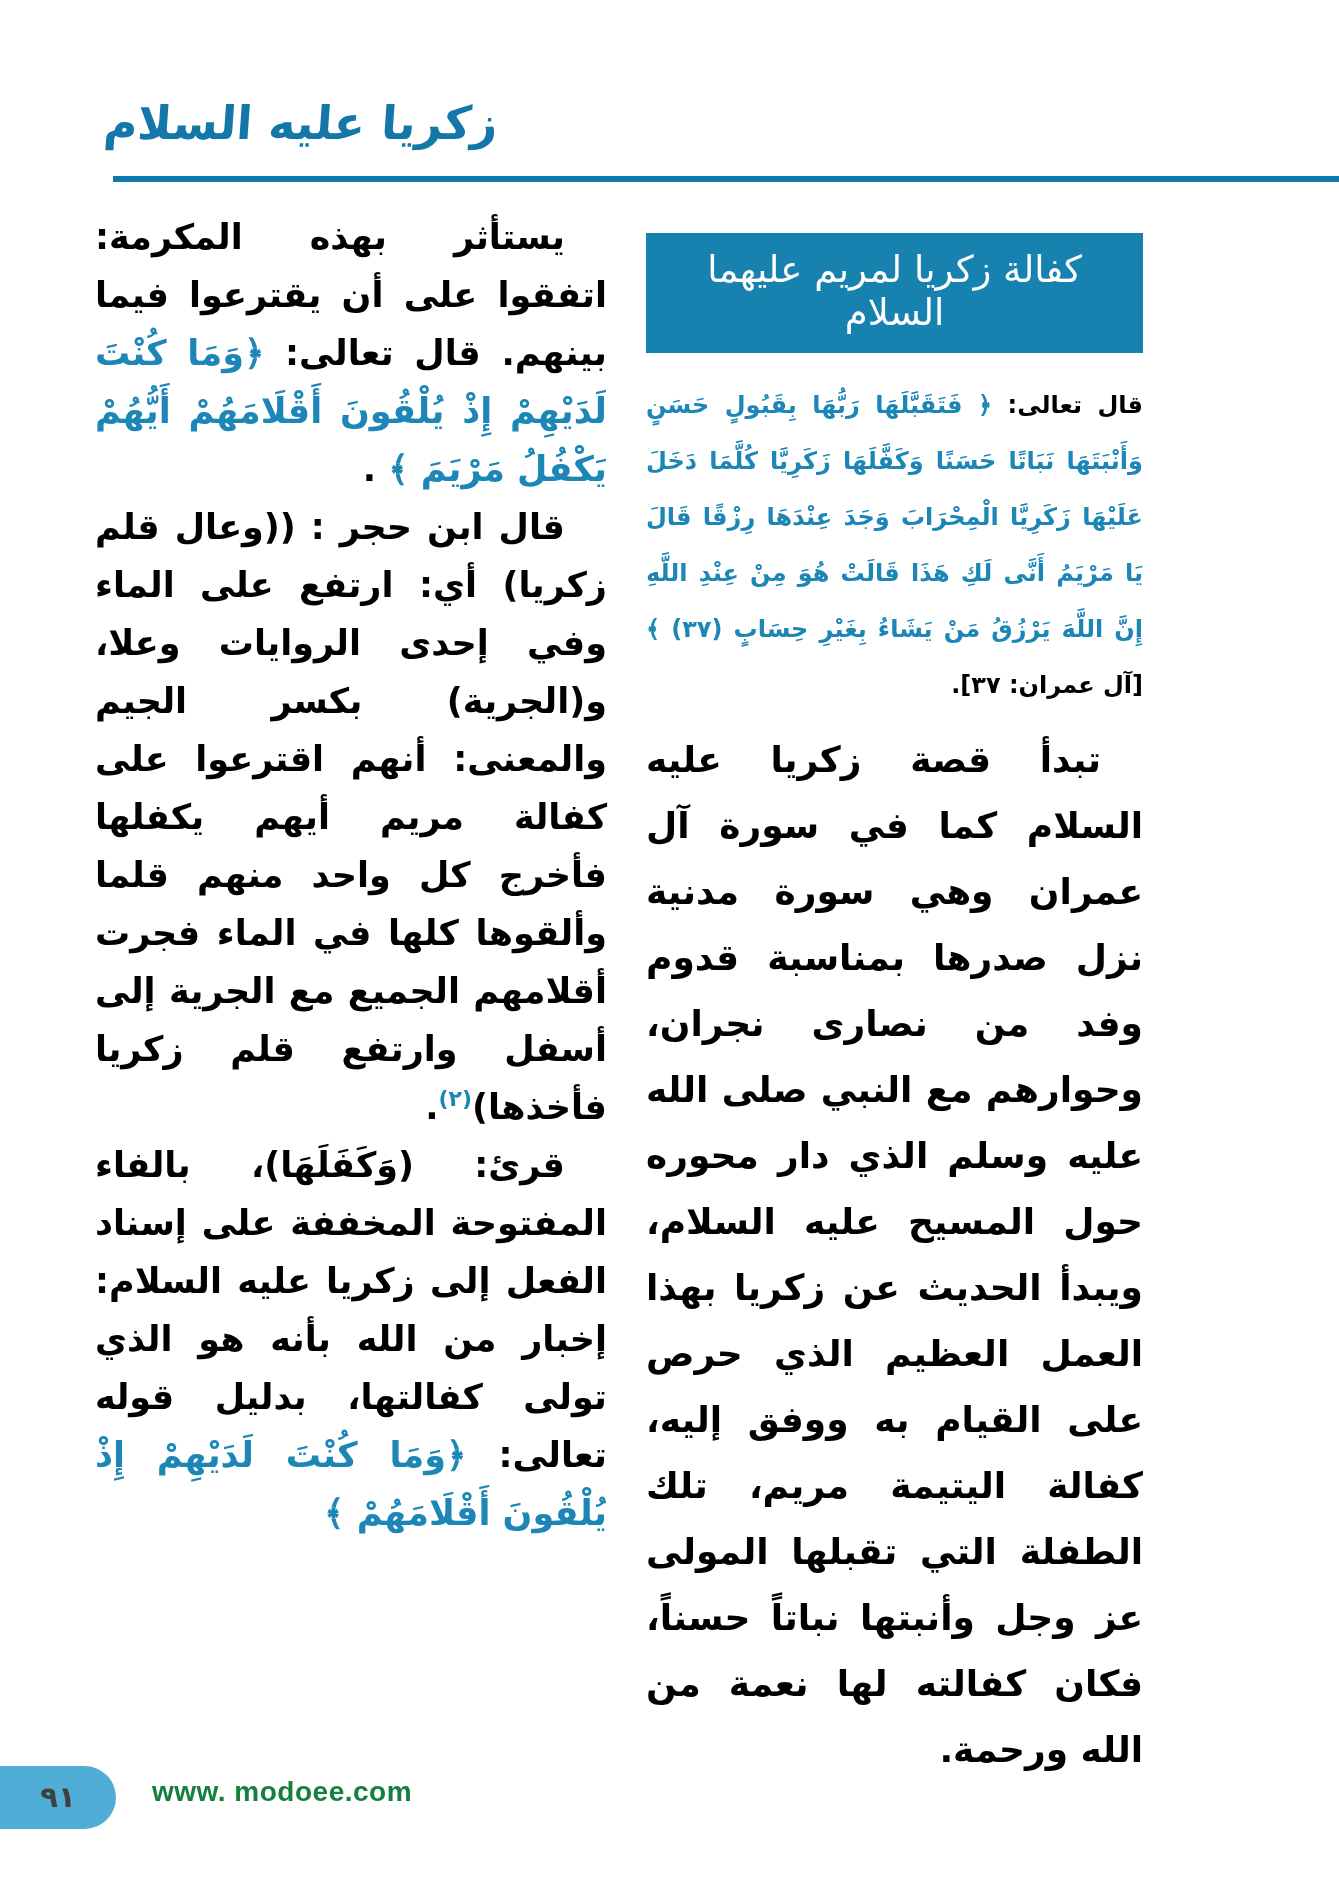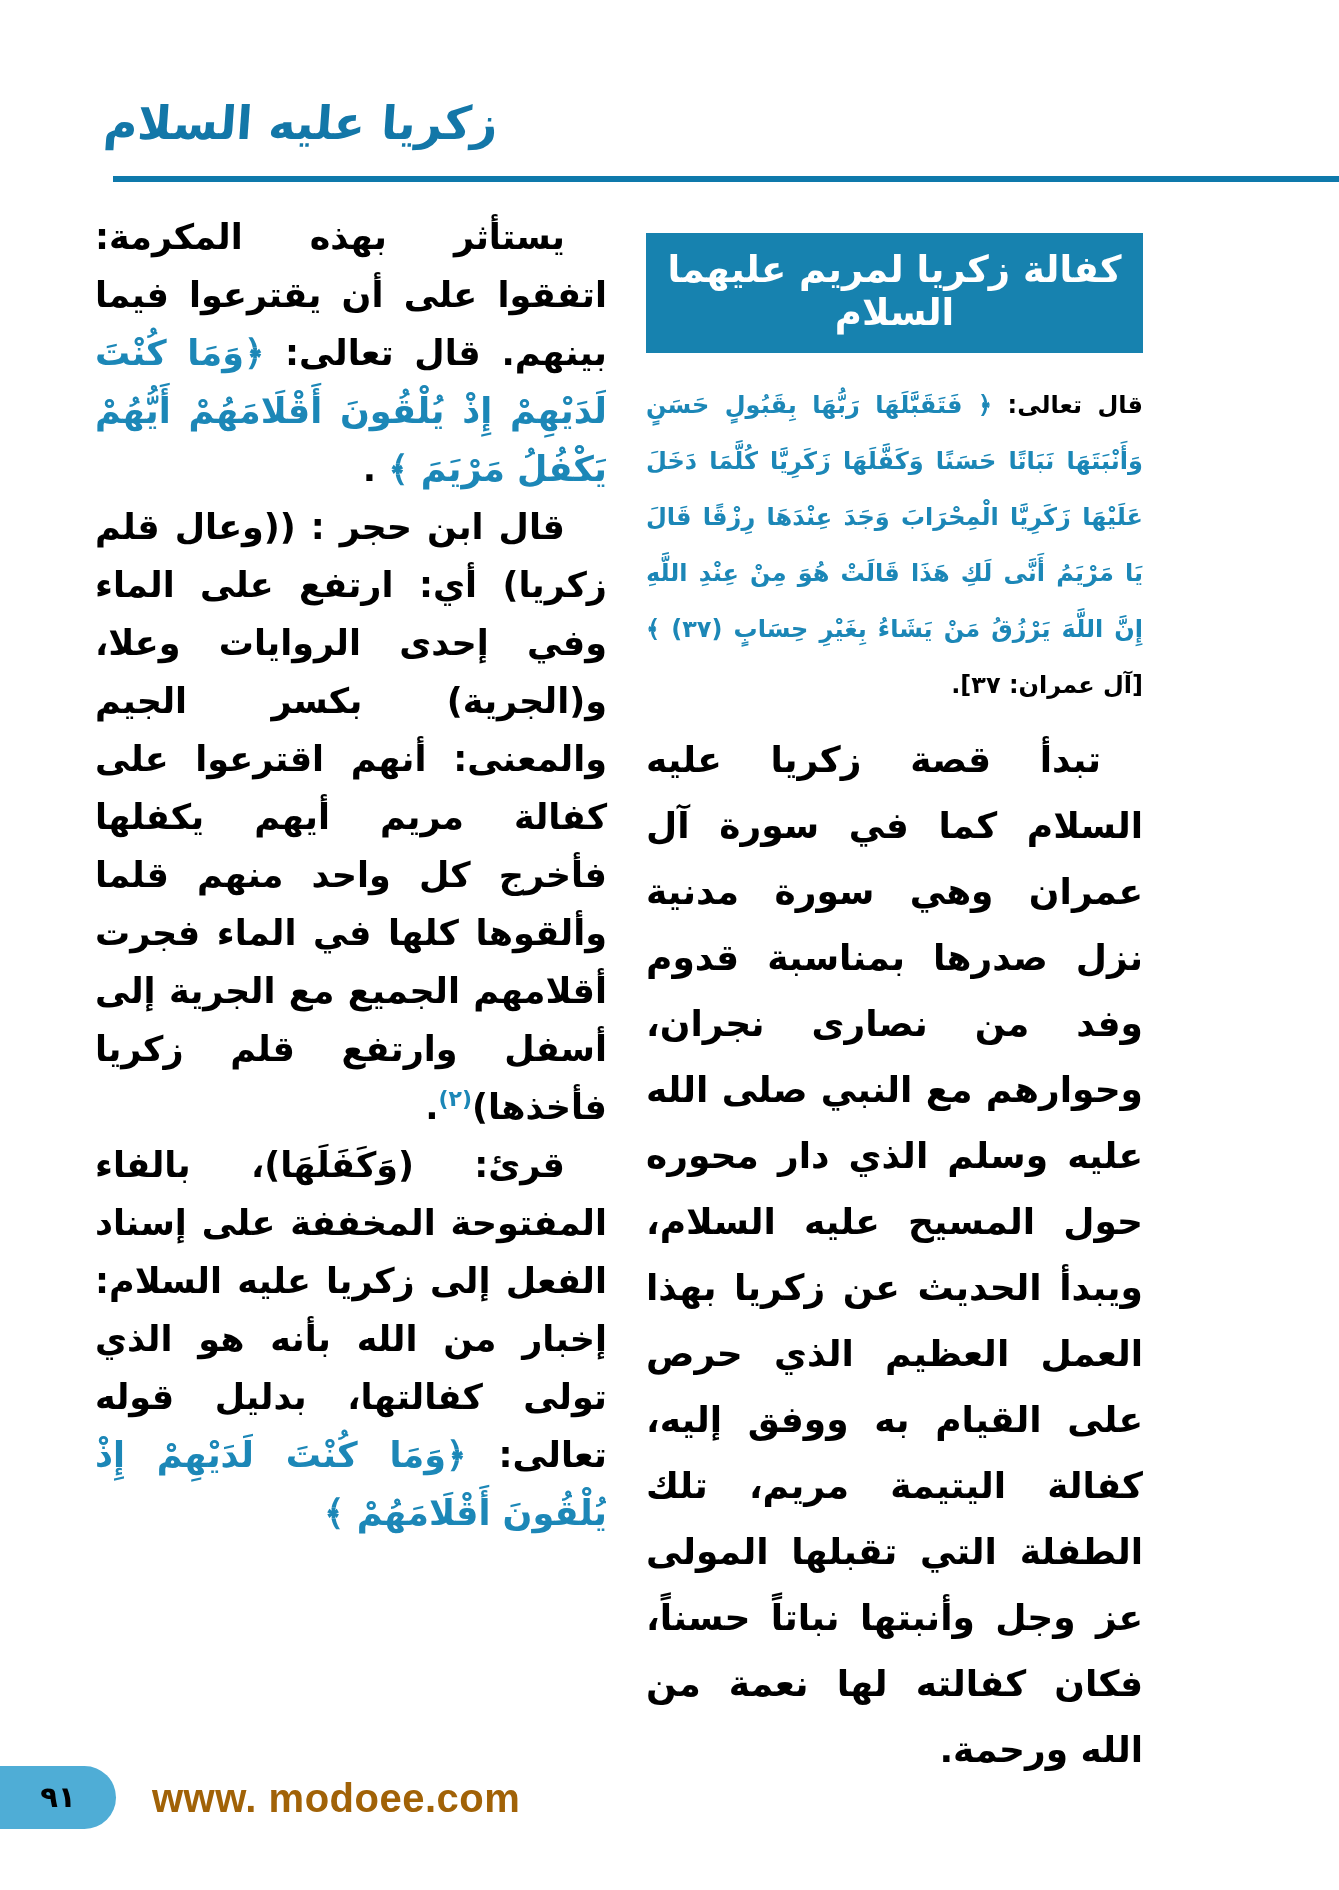--- a/index.html
+++ b/index.html
@@ -24,21 +24,21 @@
     position:absolute; top:176px; left:113px; right:0;
     height:6px; background:#0E79AB;
   }
   
   .col { position:absolute; }
   .col-right { top:233px; right:196px; width:497px; }
   .col-left  { top:208px; left:95px;  width:512px; }
 
   .section-box {
     background:#1782AF; color:#ffffff;
-    text-align:center; font-size:37px; font-weight:bold;
+    text-align:center; font-size:37px; font-weight:normal;
     padding:15px 6px 19px 6px;
   }
   .verse-para {
     margin-top:24px;
     font-size:24px; line-height:56px;
     text-align:justify; font-weight:bold;
   }
   .quran { color:#1C87B7; }
   .black { color:#000000; }
   .body-para {
@@ -49,28 +49,28 @@
   .fn-ref {
     color:#1C87B7; font-size:22px; font-weight:bold;
     vertical-align:super; line-height:0;
   }
   
   .page-pill {
     position:absolute; left:0; top:1766px;
     width:116px; height:63px;
     background:#4FADD6;
     border-radius:0 32px 32px 0;
-    color:#000000; font-size:29px; font-weight:bold;
+    color:#404040; font-size:29px; font-weight:bold;
     text-align:center; line-height:63px;
   }
   .site {
     position:absolute; left:152px; top:1776px;
     direction:ltr;
     font-family:"Liberation Sans", sans-serif;
-    font-size:40px; color:#a16207; font-weight:bold;
+    font-size:28px; color:#15803d; font-weight:bold;
     letter-spacing:0.5px;
   }
 </style>
 </head>
 <body>
 
 <div class="page">
 
   <div class="calligraphy">زكريا عليه السلام</div>
   <div class="header-rule"></div>

